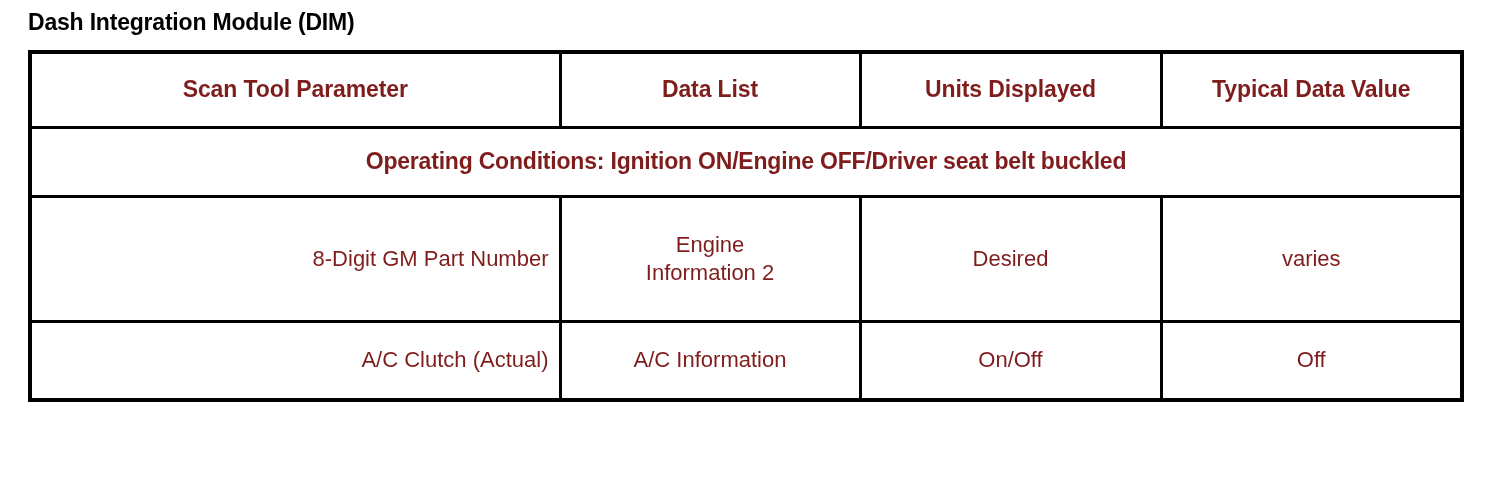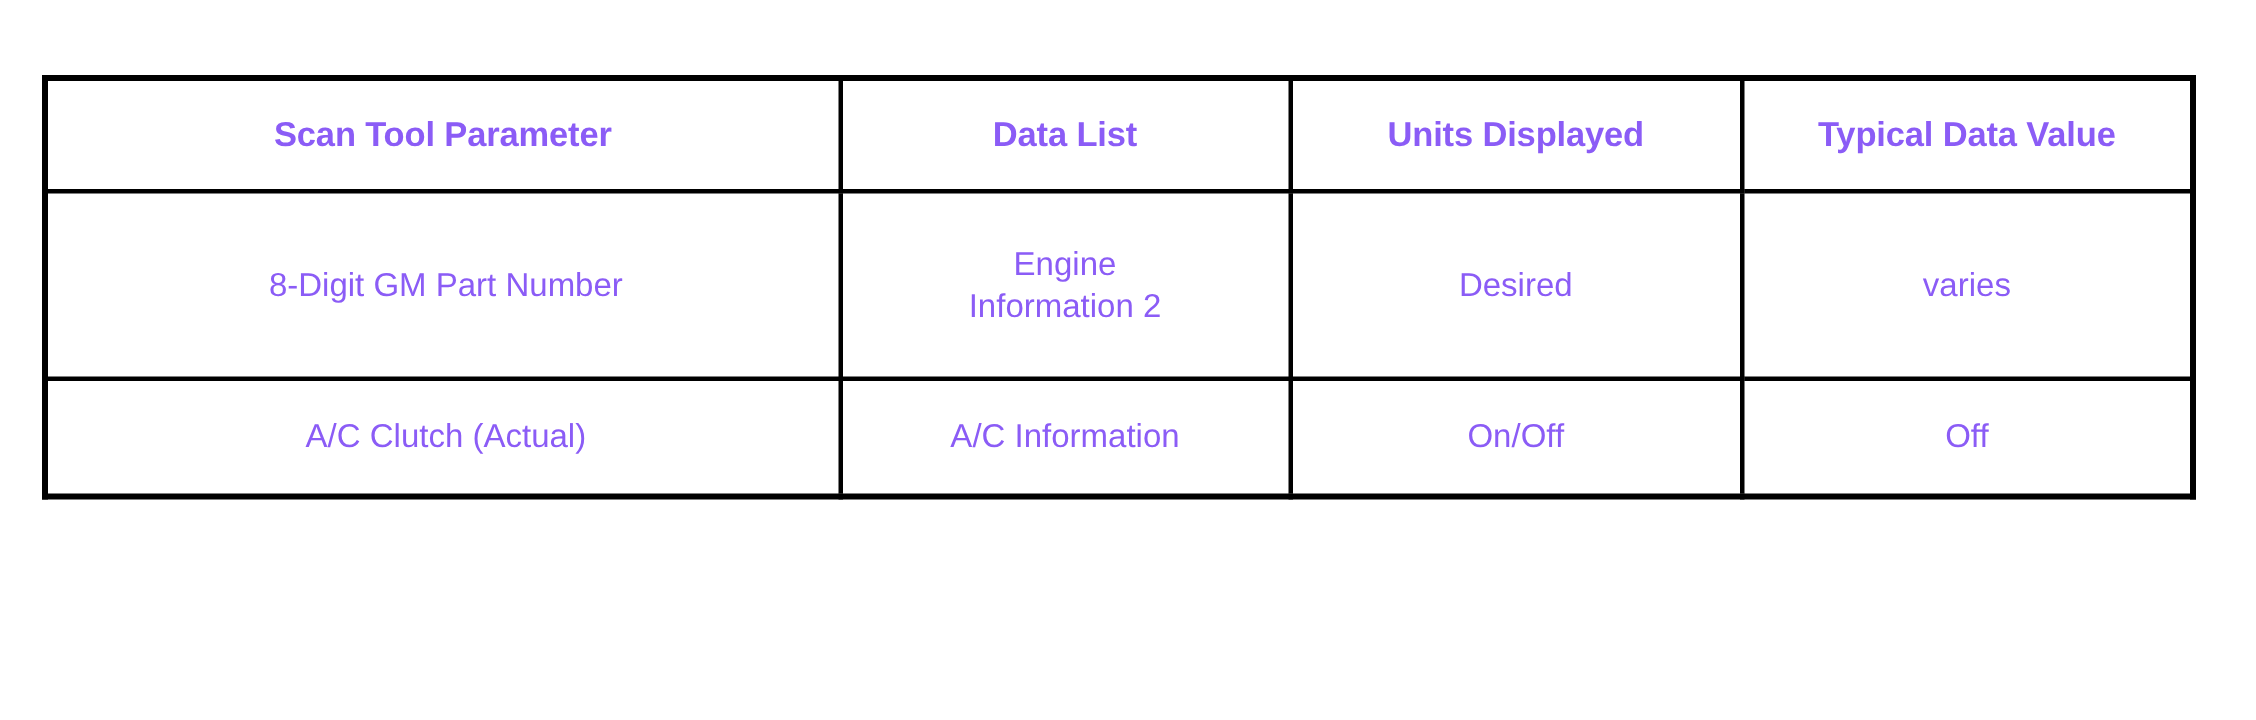--- a/index.html
+++ b/index.html
@@ -40,21 +40,21 @@
     border: 4px solid #000000;
   }
   .param-table td,
   .param-table th {
     border: 3px solid #000000;
     padding: 0 10px;
     vertical-align: middle;
     font-size: 22px;
     font-weight: normal;
     text-align: center;
-    color: #8b5cf6;
+    color: #7f1d1d;
     line-height: 1.28;
   }
   .param-table thead th {
     font-weight: bold;
     font-size: 23px;
     height: 72px;
     letter-spacing: -0.1px;
   }
   .col-param  { width: 530px; }
   .col-list   { width: 300px; }
@@ -68,49 +68,53 @@
     text-align: center;
     letter-spacing: -0.2px;
   }
   tr.data-row td {
     height: 75px;
   }
   tr.data-row.tall td {
     height: 122px;
   }
   td.param-cell {
-    text-align: center;
+    text-align: right;
     padding-left: 14px;
   }
   .stacked-line {
     display: block;
   }
 </style>
 </head>
 <body>
 
 <div class="page">
 
+  <div class="module-title">Dash Integration Module (DIM)</div>
 
   <table class="param-table">
     <colgroup>
       <col class="col-param">
       <col class="col-list">
       <col class="col-units">
       <col class="col-value">
     </colgroup>
     <thead>
       <tr>
         <th class="col-param">Scan Tool Parameter</th>
         <th class="col-list">Data List</th>
         <th class="col-units">Units Displayed</th>
         <th class="col-value">Typical Data Value</th>
       </tr>
     </thead>
     <tbody>
+      <tr class="operating-row">
+        <td colspan="4">Operating Conditions: Ignition ON/Engine OFF/Driver seat belt buckled</td>
+      </tr>
 
       <tr class="data-row tall">
         <td class="param-cell">8-Digit GM Part Number</td>
         <td>
           <span class="stacked-line">Engine</span>
           <span class="stacked-line">Information 2</span>
         </td>
         <td>Desired</td>
         <td>varies</td>
       </tr>

